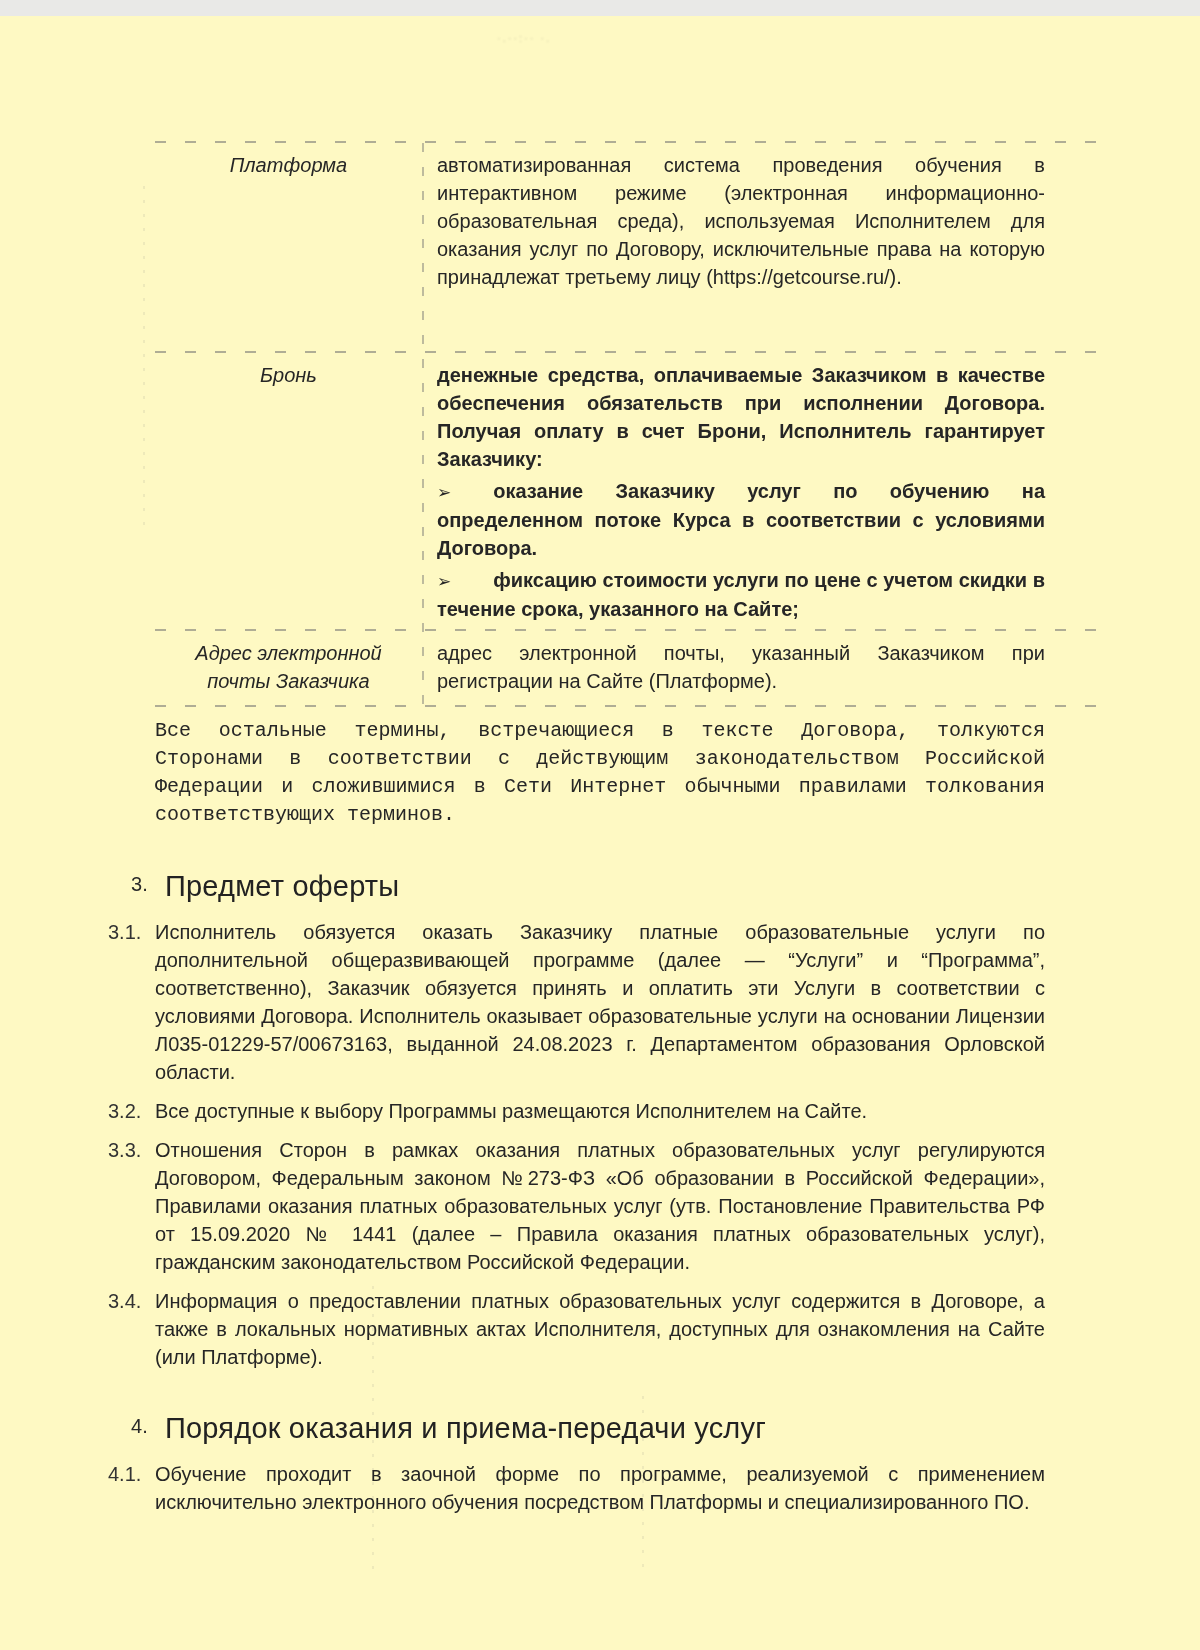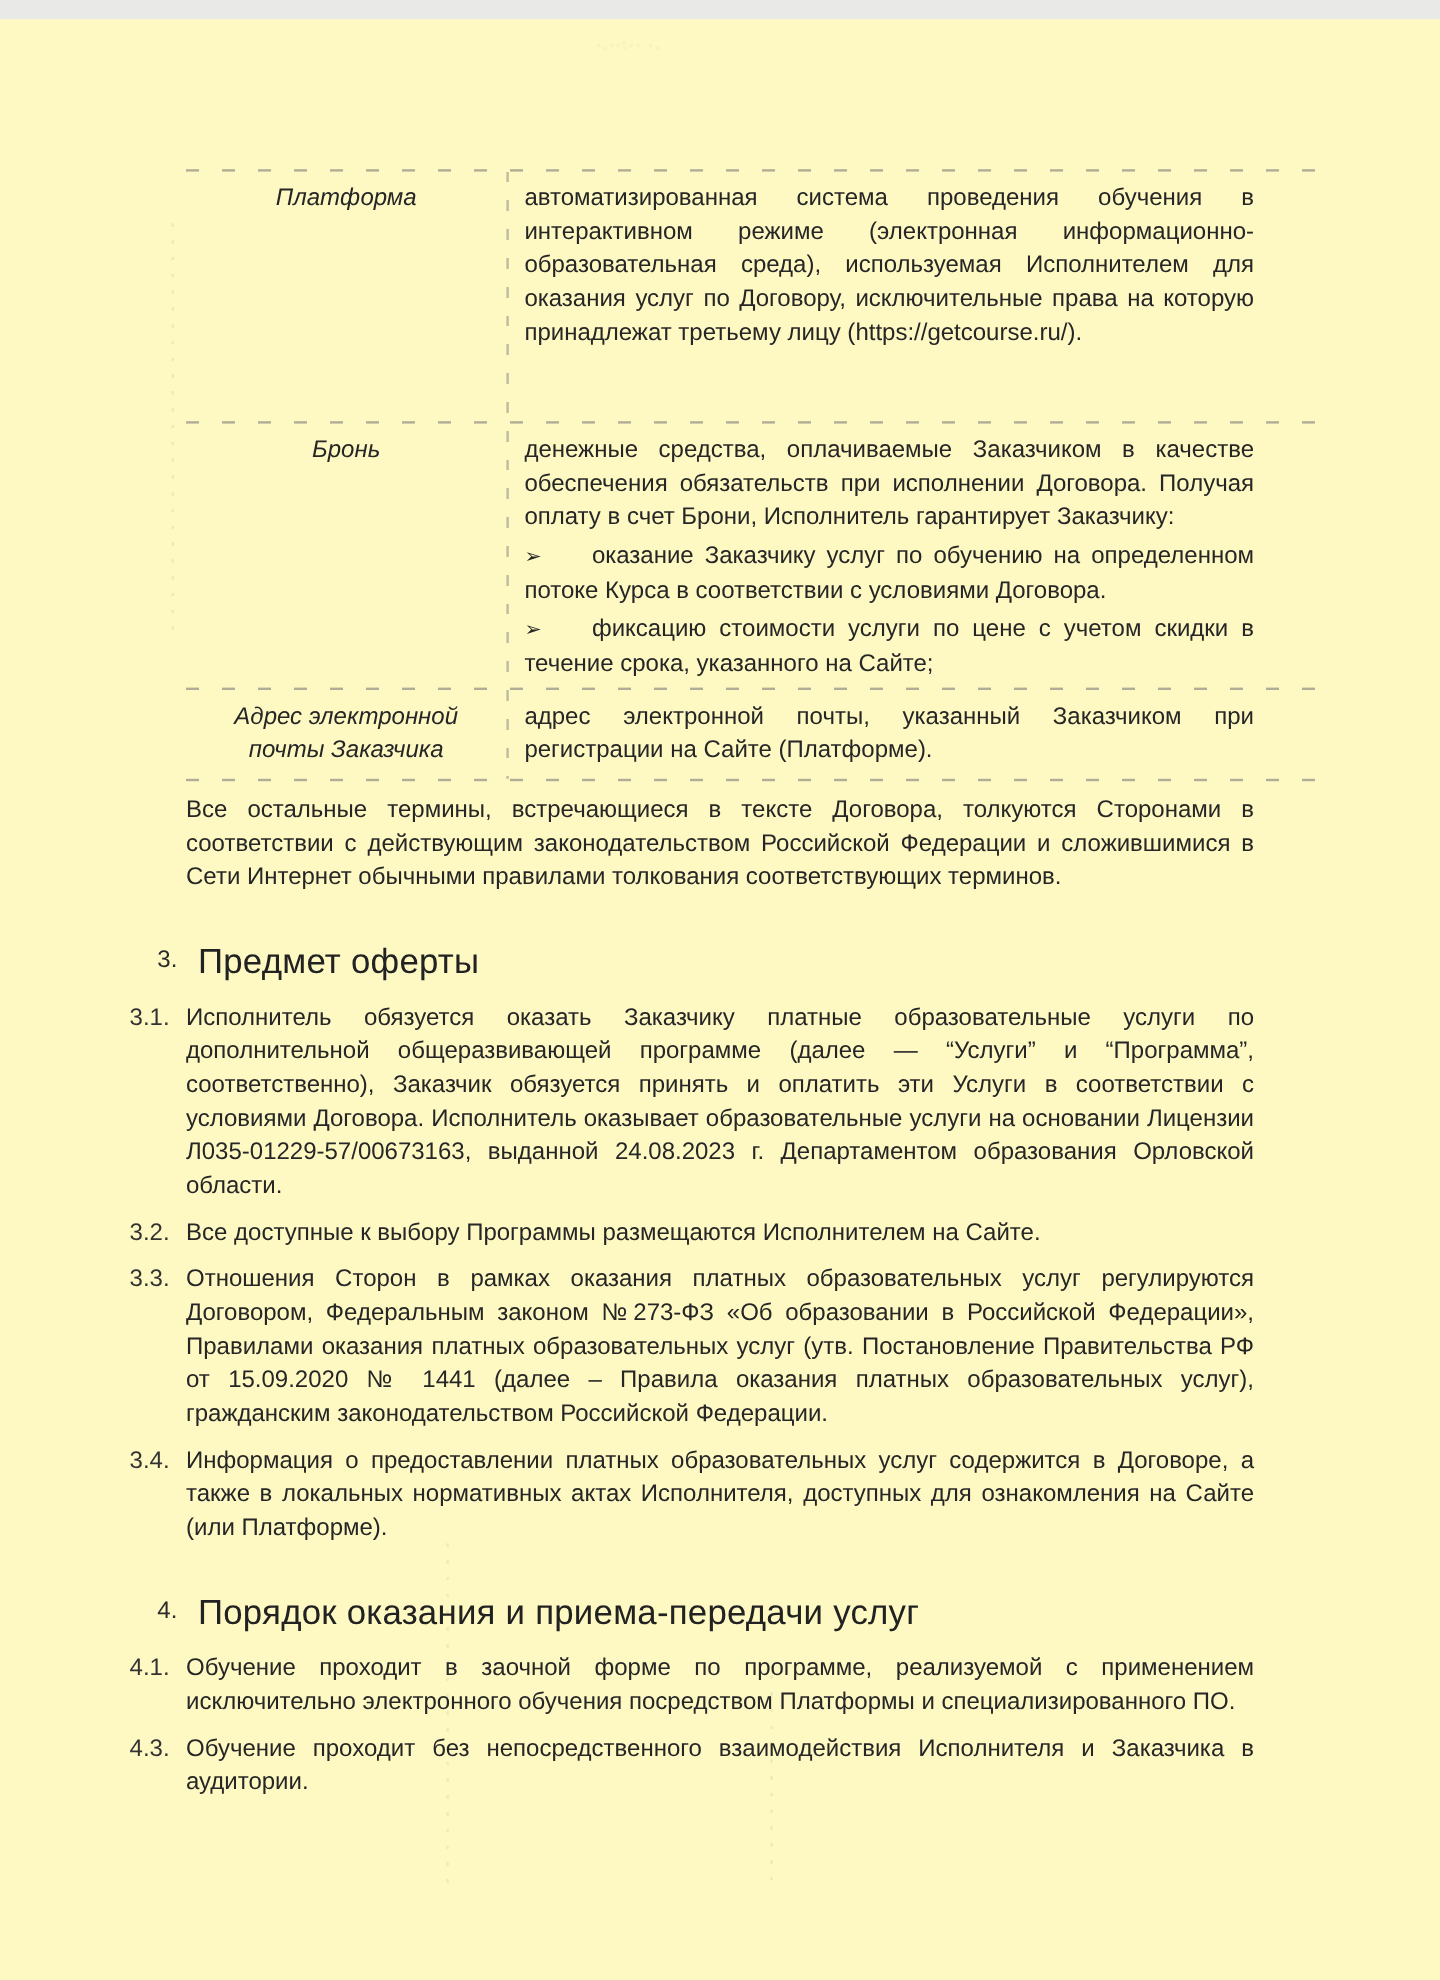--- a/index.html
+++ b/index.html
@@ -23,28 +23,28 @@
   .terms-table{position:relative;margin-top:125px;width:950px;}
   .tline{height:2px;opacity:.55;
     background:repeating-linear-gradient(90deg,#6f6f6f 0 11px,transparent 11px 30px);}
   .vline{position:absolute;left:267px;top:2px;bottom:2px;width:2px;opacity:.45;
     background:repeating-linear-gradient(180deg,#6f6f6f 0 9px,transparent 9px 24px);}
   .t-row{display:grid;grid-template-columns:267px 1fr;}
   .t-term{padding:8px 28px 0 28px;text-align:center;font-style:italic;}
   .t-def{padding:8px 60px 0 15px;text-align:justify;}
   .t-def p{margin:0;}
   .row-platform .t-def{padding-bottom:60px;}
-  .row-bron .t-def{padding-bottom:6px;}
+  .row-bron .t-def{padding-bottom:6px;font-weight:bold;}
   .row-email .t-def{padding-bottom:10px;}
   .bullet{margin-top:4px !important;}
   .glyph{font-family:"DejaVu Sans",sans-serif;font-size:17px;}
   .tab{display:inline-block;width:42px;}
   .doc-link{color:#262626;text-underline-offset:3px;cursor:pointer;}
   
-  .closing{margin:10px 0 0 0;text-align:justify;}
+  .closing{margin:10px 0 0 0;text-align:justify;font-family:Liberation Mono, monospace;}
   
   .section{margin-top:40px;}
   .section-heading{position:relative;font-size:29px;line-height:34px;font-weight:400;
     letter-spacing:.2px;color:#222;margin:0 0 15px 10px;}
   .heading-number{position:absolute;left:-34px;bottom:2px;font-size:20px;color:#2a2a2a;}
   .item{position:relative;margin:0 0 11px 0;text-align:justify;}
   .item-number{position:absolute;left:-47px;top:0;color:#333;}
 </style>
 </head>
 <body>
@@ -114,19 +114,16 @@
       </div>
     </div>
 
     <div class="section">
       <h2 class="section-heading">
         <span class="heading-number">4.</span><span>Порядок оказания и приема-передачи услуг</span>
       </h2>
       <div class="item">
         <span class="item-number">4.1.</span><span>Обучение проходит в заочной форме по программе, реализуемой с применением исключительно электронного обучения посредством Платформы и специализированного ПО.</span>
       </div>
-      <div class="item">
-        <span class="item-number">4.3.</span><span>Обучение проходит без непосредственного взаимодействия Исполнителя и Заказчика в аудитории.</span>
-      </div>
     </div>
 
   </div>
 </div>
 
 </body></html>

